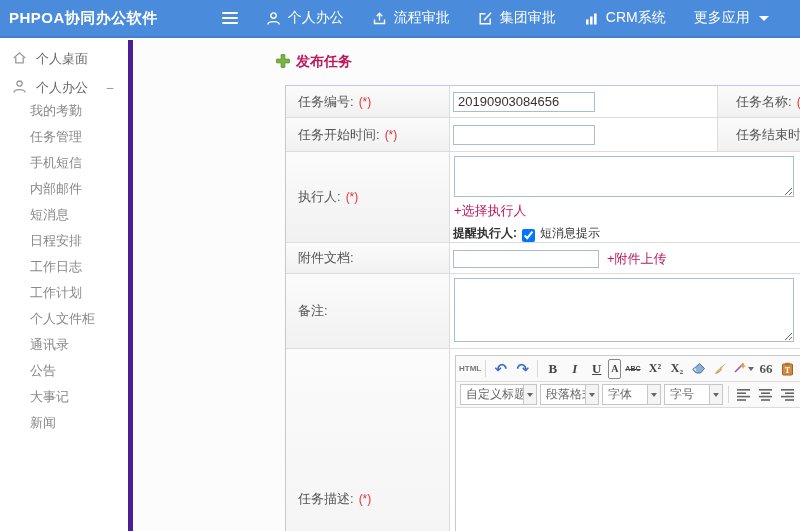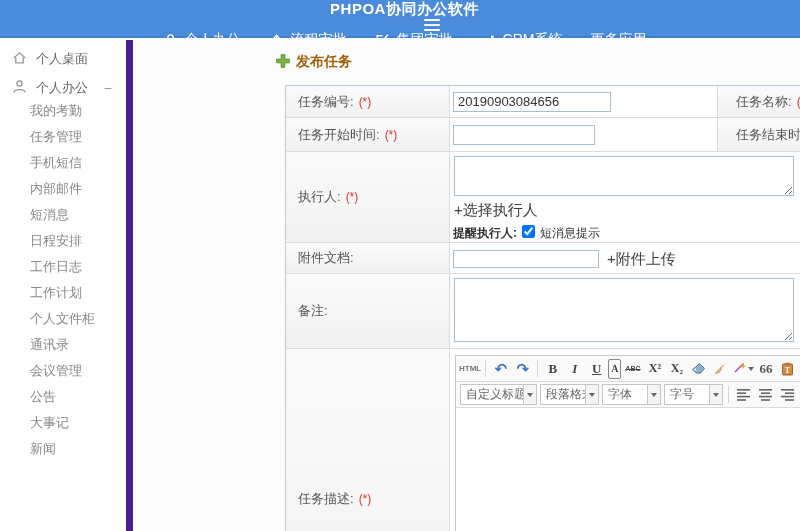--- a/index.html
+++ b/index.html
@@ -2,45 +2,45 @@
 <html><head>
 <meta charset="utf-8">
 <style>
   * { margin:0; padding:0; box-sizing:border-box; }
   html,body { width:800px; height:531px; overflow:hidden; background:#fff;
               font-family:"Liberation Sans","DejaVu Sans",sans-serif; }
 
   
   .topbar { position:absolute; left:0; top:0; width:800px; height:38px;
             background:#4a8cdb; border-bottom:2px solid #3e80d2;
-            display:flex; align-items:center; color:#fff;flex-direction:column; }
+            display:flex; align-items:center; color:#fff; }
   .brand { margin-left:9px; font-size:15px; font-weight:bold; letter-spacing:.5px; }
   .burger { margin-left:64px; width:16px; display:flex; flex-direction:column; gap:3px; cursor:pointer; }
   .burger i { display:block; height:2px; background:#fff; border-radius:1px; }
   .nav { display:flex; align-items:center; margin-left:28px; gap:28px; font-size:14px; }
   .nav-item { display:flex; align-items:center; gap:7px; cursor:pointer; white-space:nowrap; }
   .nav-item svg { display:block; }
   .caret-w { width:0; height:0; border-left:5px solid transparent; border-right:5px solid transparent;
              border-top:5px solid #fff; margin-left:2px; }
 
   
   .sidebar { position:absolute; left:0; top:40px; width:133px; bottom:0; background:#fff;
-             border-right:7px solid #4c1d95; padding-top:4px; overflow:hidden; }
+             border-right:5px solid #4c1d95; padding-top:4px; overflow:hidden; }
   .s0 { height:29px; display:flex; align-items:center; padding-left:12px; gap:9px;
         font-size:13px; color:#666; position:relative; cursor:pointer; }
   .s1 { height:26px; display:flex; padding-left:30px;
         font-size:13px; color:#888; cursor:pointer; }
   .s-exp { position:absolute; right:14px; top:50%; transform:translateY(-50%);
            color:#999; font-size:14px; cursor:pointer; }
 
   
   .content { position:absolute; left:134px; top:40px; right:0; bottom:0;
              background:#fcfcfc; overflow:hidden; }
   .page-title { position:absolute; left:142px; top:13px; display:flex; align-items:center;
-                gap:6px; font-size:14px; font-weight:bold; color:#a16207; }
+                gap:6px; font-size:14px; font-weight:bold; color:#be185d; }
 
   
   .form { position:absolute; left:151px; top:45px; width:560px;
           border:1px solid #b9cbdd; background:#fff; }
   .frow { display:flex; border-bottom:1px solid #dcdcdc; }
   .h1 { height:32px; } .h2 { height:34px; } .h3 { height:91px; }
   .h4 { height:31px; } .h5 { height:75px; } .h6 { height:300px; border-bottom:none; }
   .lbl { flex:0 0 164px; background:linear-gradient(#fbfbfb,#f1f1f1);
          border-right:1px solid #dcdcdc; display:flex; align-items:center;
          padding-left:12px; font-size:13px; color:#555; }
@@ -49,22 +49,22 @@
   .fld.mid { flex:0 0 268px; border-right:1px solid #dcdcdc; }
   .lbl.second { flex:1; border-right:none; padding-left:18px; background:linear-gradient(#fbfbfb,#f1f1f1); }
   .fld.wide { flex:1; flex-direction:column; align-items:flex-start; justify-content:flex-start; padding-top:2px; }
   input.txt { height:20px; border:1px solid #a6bdd2; font-size:13px; padding:0 4px;
               color:#333; background:#fff; outline:none;
               font-family:"Liberation Sans","DejaVu Sans",sans-serif; }
   textarea.ta { border:1px solid #a6bdd2; width:340px; margin:2px 0 0 1px; resize:both;
                 background:#fff; outline:none; }
   .ta-exec { height:43px; }
   .ta-remark { height:64px; }
-  .blue-link { color:#404040; font-size:15px; text-decoration:none; margin:5px 0 0 1px; display:inline-block; }
-  .remind { display:flex; align-items:flex-start; font-size:12px; color:#333; margin-top:5px; gap:5px; }
+  .blue-link { color:#be185d; font-size:13px; text-decoration:none; margin:5px 0 0 1px; display:inline-block; }
+  .remind { display:flex; align-items:flex-end; font-size:12px; color:#333; margin-top:5px; gap:5px; }
   .remind b { font-weight:bold; }
   .attach-wrap { display:flex; align-items:center; gap:8px; }
 
   
   .editor { margin:4px 0 0 2px; width:392px; border:1px solid #c9c9c9; background:#fff; }
   .tbrow { display:flex; align-items:center; background:#fafafa; border-bottom:1px solid #dcdcdc;
            padding:0 3px; height:26px; gap:1px; }
   .tbtn { height:20px; min-width:21px; display:flex; align-items:center; justify-content:center;
           font-size:12px; color:#444; cursor:pointer; border-radius:2px;font-weight:bold; }
   .tsep { width:1px; height:17px; background:#d6d6d6; margin:0 3px; flex:0 0 1px; }
@@ -186,23 +186,20 @@
   <div class="s1">
       <span>工作计划</span>
     </div>
   <div class="s1">
       <span>个人文件柜</span>
     </div>
   <div class="s1">
       <span>通讯录</span>
     </div>
   <div class="s1">
-      <span>会议管理</span>
-    </div>
-  <div class="s1">
       <span>公告</span>
     </div>
   <div class="s1">
       <span>大事记</span>
     </div>
   <div class="s1">
       <span>新闻</span>
     </div>
 </div>
 
@@ -218,21 +215,21 @@
   </div>
 
   <div class="form">
 
     <div class="frow h1">
       <div class="lbl">
         <span>任务编号:</span>
         <em class="req">(*)</em>
       </div>
       <div class="fld mid">
-        <input class="txt" style="width: 158px;" value="20190903084656">
+        <input class="txt" style="width: 142px;" value="20190903084656">
       </div>
       <div class="lbl second">
         <span>任务名称:</span>
         <em class="req">(*)</em>
       </div>
     </div>
 
     <div class="frow h2">
       <div class="lbl">
         <span>任务开始时间:</span>

